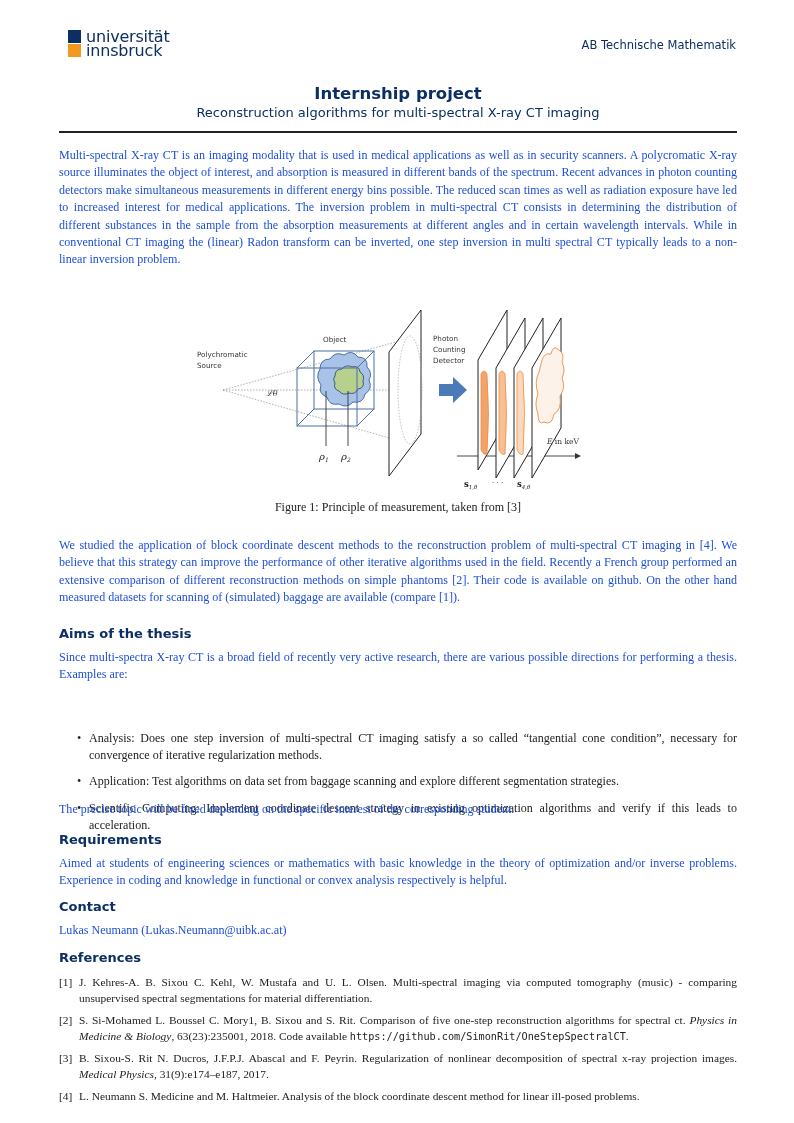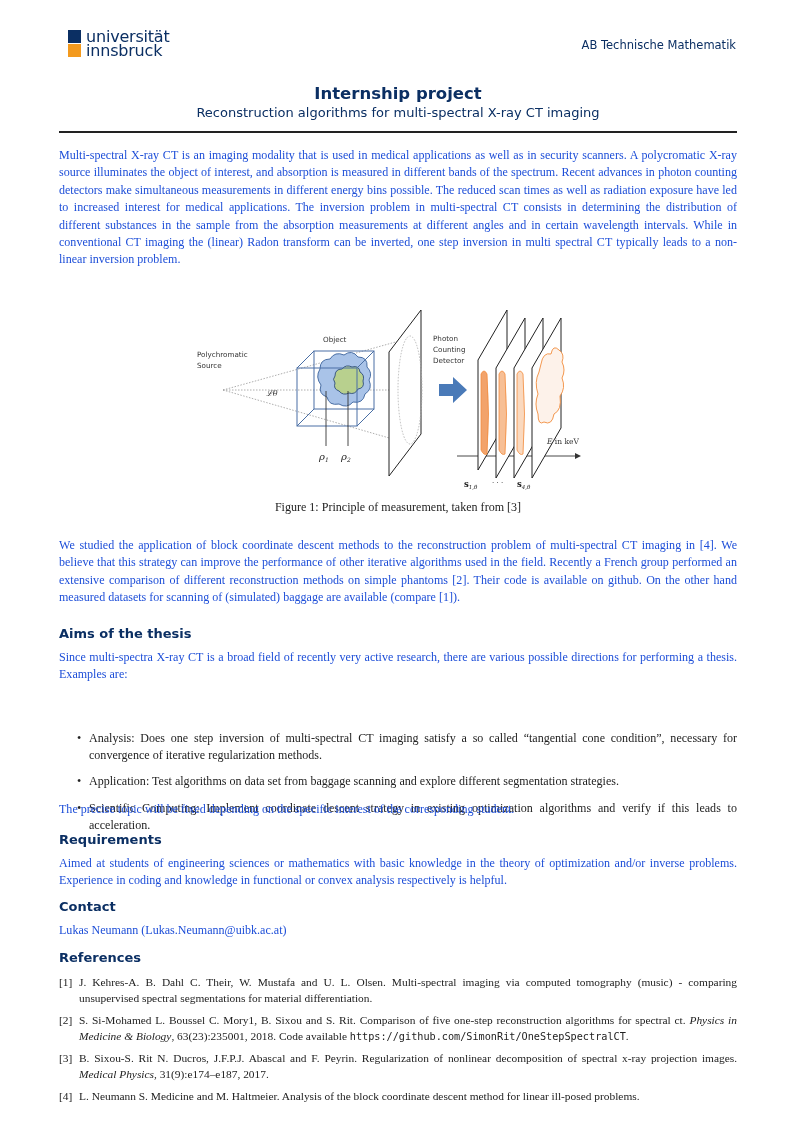--- a/index.html
+++ b/index.html
@@ -132,21 +132,21 @@
 <div class="section-h" style="top:832px;">Requirements</div>
 <div class="para" style="top:855px;">Aimed at students of engineering sciences or mathematics with basic knowledge in the theory of optimization and/or inverse problems. Experience in coding and knowledge in functional or convex analysis respectively is helpful.</div>
 
 <div class="section-h" style="top:899px;">Contact</div>
 <div class="para" style="top:922px;">Lukas Neumann (Lukas.Neumann@uibk.ac.at)</div>
 
 <div class="section-h" style="top:950px;">References</div>
 <div class="refs">
   <div class="ref">
     <span class="ref-num">[1]</span>
-    <span>J. Kehres-A. B. Dahl C. Their, W. Mustafa and U. L. Olsen. Multi-spectral imaging via computed tomography (music) - comparing unsupervised spectral segmentations for material differentiation.</span>
+    <span>J. Kehres-A. B. Sixou C. Kehl, W. Mustafa and U. L. Olsen. Multi-spectral imaging via computed tomography (music) - comparing unsupervised spectral segmentations for material differentiation.</span>
   </div>
   <div class="ref">
     <span class="ref-num">[2]</span>
     <span>S. Si-Mohamed L. Boussel C. Mory1, B. Sixou and S. Rit. Comparison of five one-step reconstruction algorithms for spectral ct. </span><span class="it">Physics in Medicine &amp; Biology</span><span>, 63(23):235001, 2018. Code available </span><span class="mono">https://github.com/SimonRit/OneStepSpectralCT</span><span>.</span>
   </div>
   <div class="ref">
     <span class="ref-num">[3]</span>
     <span>B. Sixou-S. Rit N. Ducros, J.F.P.J. Abascal and F. Peyrin. Regularization of nonlinear decomposition of spectral x-ray projection images. </span><span class="it">Medical Physics</span><span>, 31(9):e174–e187, 2017.</span>
   </div>
   <div class="ref">

